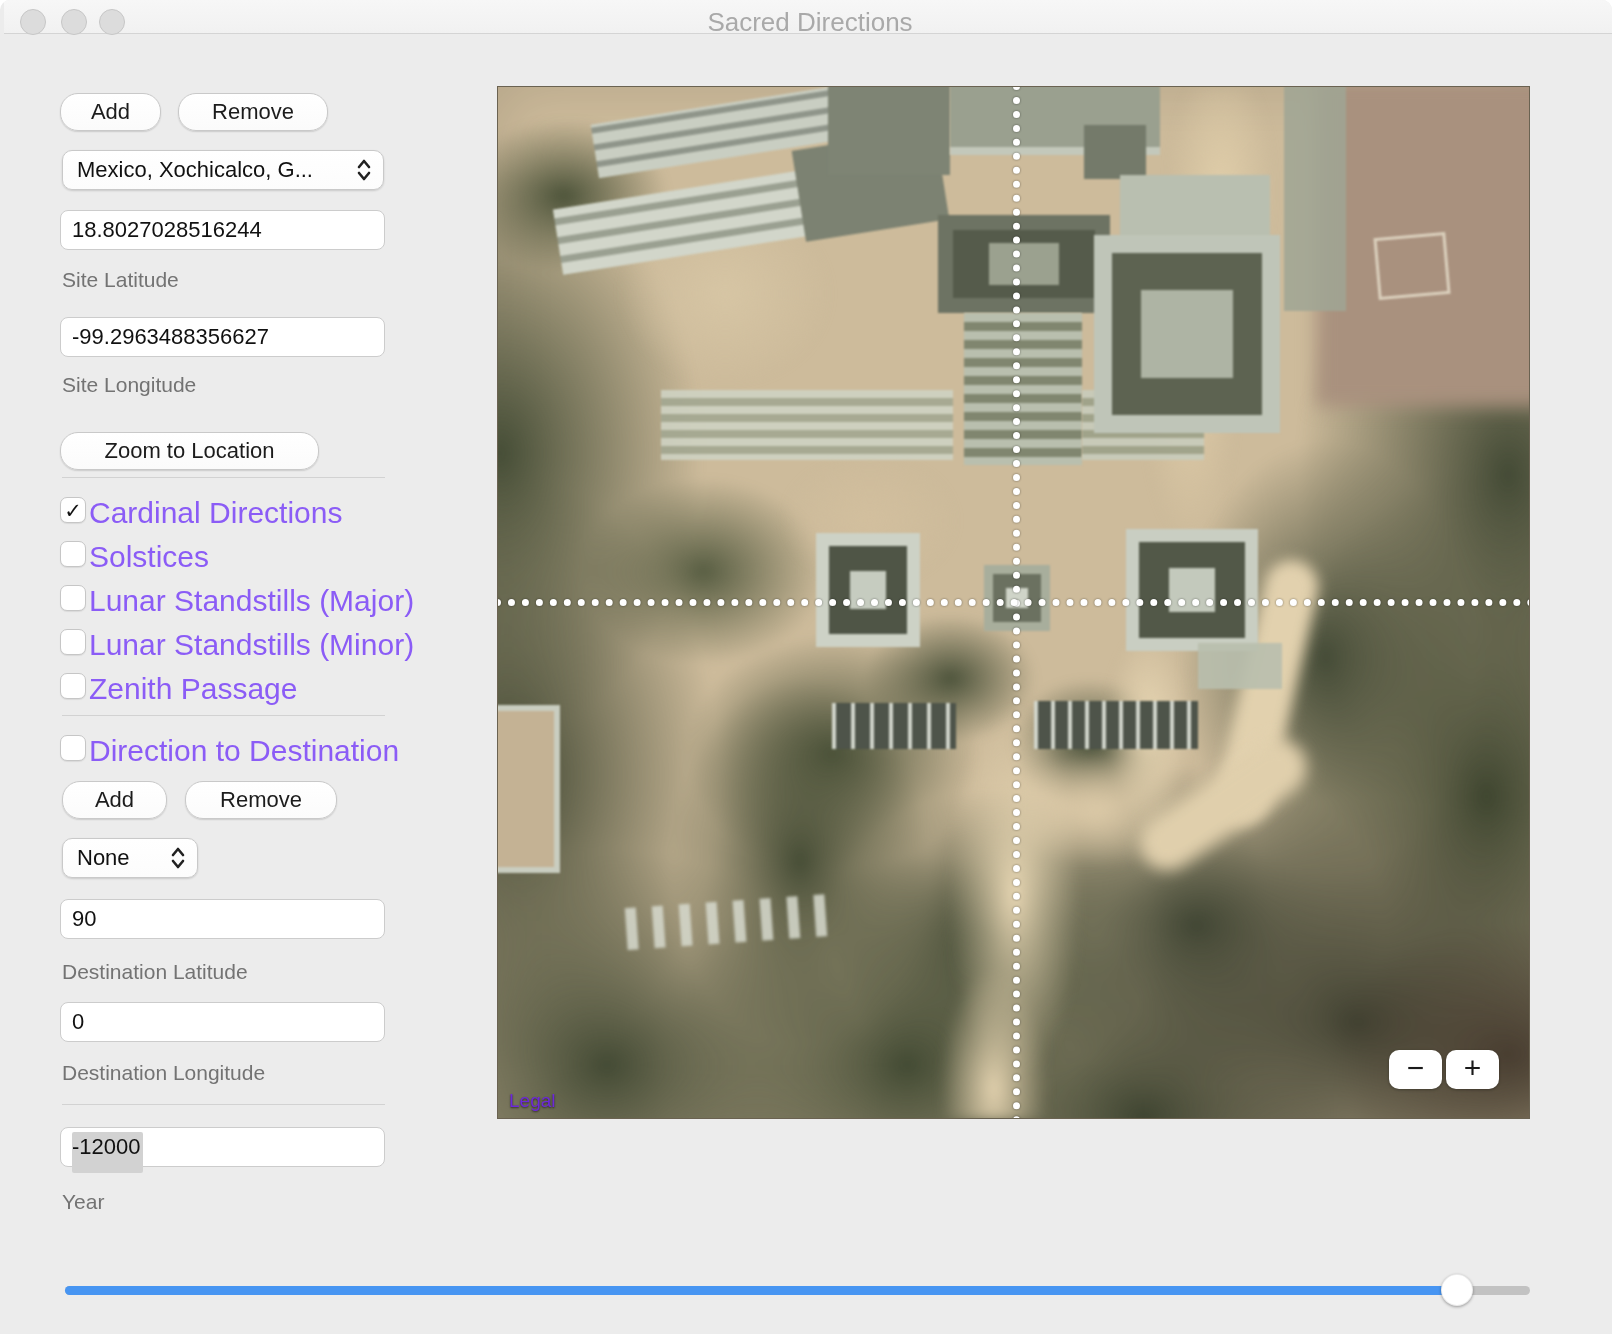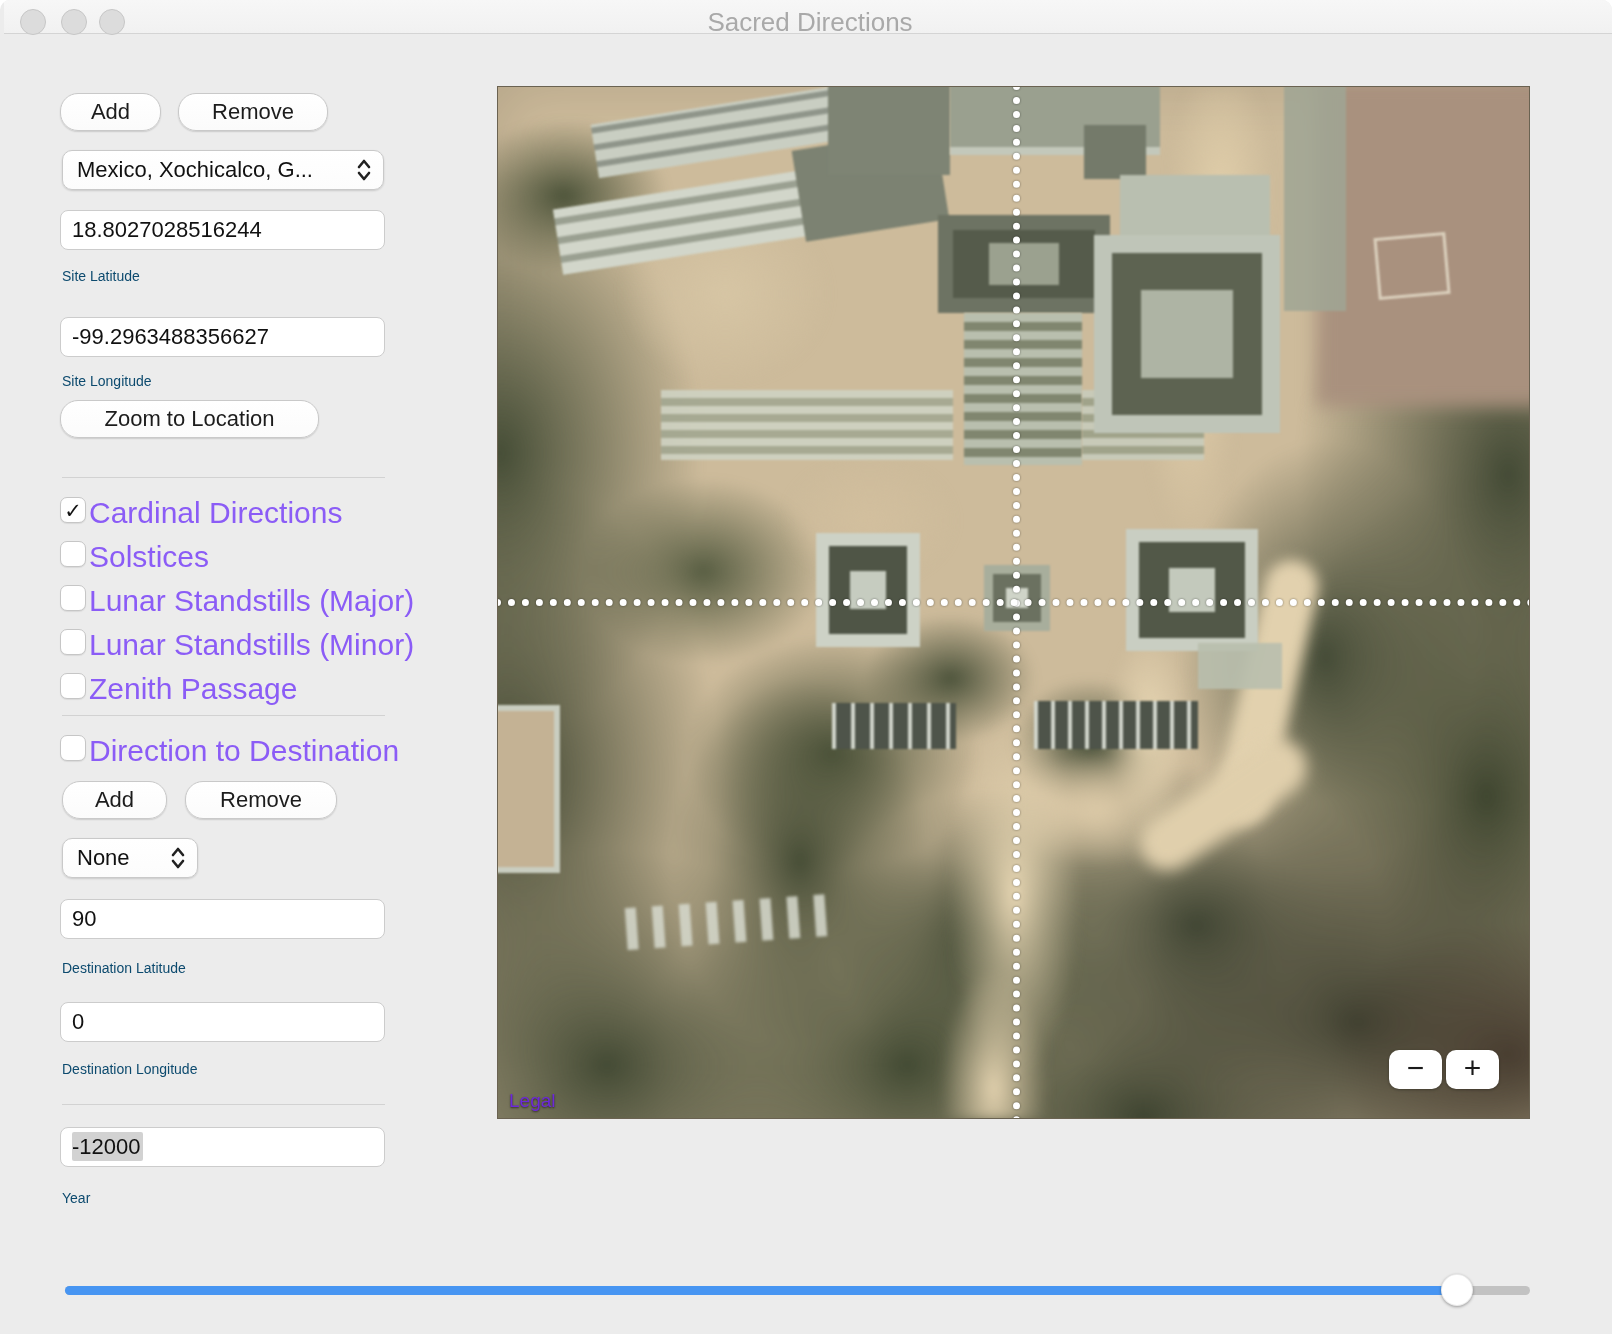--- a/index.html
+++ b/index.html
@@ -14,22 +14,22 @@
       background:#dcdcdc;border:1px solid #c6c6c6;}
   .title{position:absolute;left:0;right:0;top:0;height:45px;line-height:45px;
          text-align:center;font-size:26px;color:#a9a9a9;}
 
   
   .btn{position:absolute;height:38px;background:linear-gradient(#ffffff,#fbfbfb);
        border:1px solid #c9c9c9;border-radius:18px;font-size:22px;color:#1c1c1c;
        text-align:center;line-height:36px;box-shadow:0 1px 1.5px rgba(0,0,0,.14);}
   .field{position:absolute;height:40px;background:#ffffff;border:1px solid #cccccc;
          border-radius:8px;font-size:22px;color:#111;line-height:38px;padding-left:11px;}
-  .field .sel{background:#d2d2d2;border-radius:2px;padding:2px 2px 2px 0;}
-  .lab{position:absolute;font-size:14px;color:#0c4a6e;}
+  .field .sel{background:#d2d2d2;border-radius:2px;padding:2px 2px 14px 0;}
+  .lab{position:absolute;font-size:21px;color:#737373;}
   .dropdown{position:absolute;height:40px;background:linear-gradient(#ffffff,#fcfcfc);
             border:1px solid #c9c9c9;border-radius:10px;font-size:22px;color:#111;
             line-height:38px;padding:0 40px 0 14px;box-shadow:0 1px 2px rgba(0,0,0,.15);
             white-space:nowrap;overflow:hidden;}
   .chev{position:absolute;right:10px;top:50%;transform:translateY(-50%);width:18px;height:26px;}
   .divider{position:absolute;height:1px;background:#d2d2d2;width:323px;left:62px;}
   .chkrow{position:absolute;left:60px;height:28px;}
   .chkbox{position:absolute;left:0;top:0;width:26px;height:26px;background:#ffffff;
           border:1px solid #c6c6c6;border-radius:7px;box-shadow:0 1px 1px rgba(0,0,0,.08);
           font-size:21px;line-height:25px;text-align:center;color:#111;font-weight:700;}
@@ -163,21 +163,21 @@
       <path d="M4 16 L9 22 L14 16" fill="none" stroke="#222" stroke-width="2.6" stroke-linecap="round" stroke-linejoin="round"></path>
     </svg>
   </div>
 
   <div class="field" style="left:60px;top:210px;width:325px"><span>18.8027028516244</span></div>
   <div class="lab" style="left:62px;top:268px">Site Latitude</div>
 
   <div class="field" style="left:60px;top:317px;width:325px"><span>-99.2963488356627</span></div>
   <div class="lab" style="left:62px;top:373px">Site Longitude</div>
 
-  <div class="btn" style="left:60px;top:400px;width:259px">Zoom to Location</div>
+  <div class="btn" style="left:60px;top:432px;width:259px">Zoom to Location</div>
 
   <div class="divider" style="top:477px"></div>
 
   <div class="chkrow" style="top:497px">
     <span class="chkbox on">✓</span>
     <span class="chklab">Cardinal Directions</span>
   </div>
   <div class="chkrow" style="top:541px">
     <span class="chkbox"></span>
     <span class="chklab">Solstices</span>

